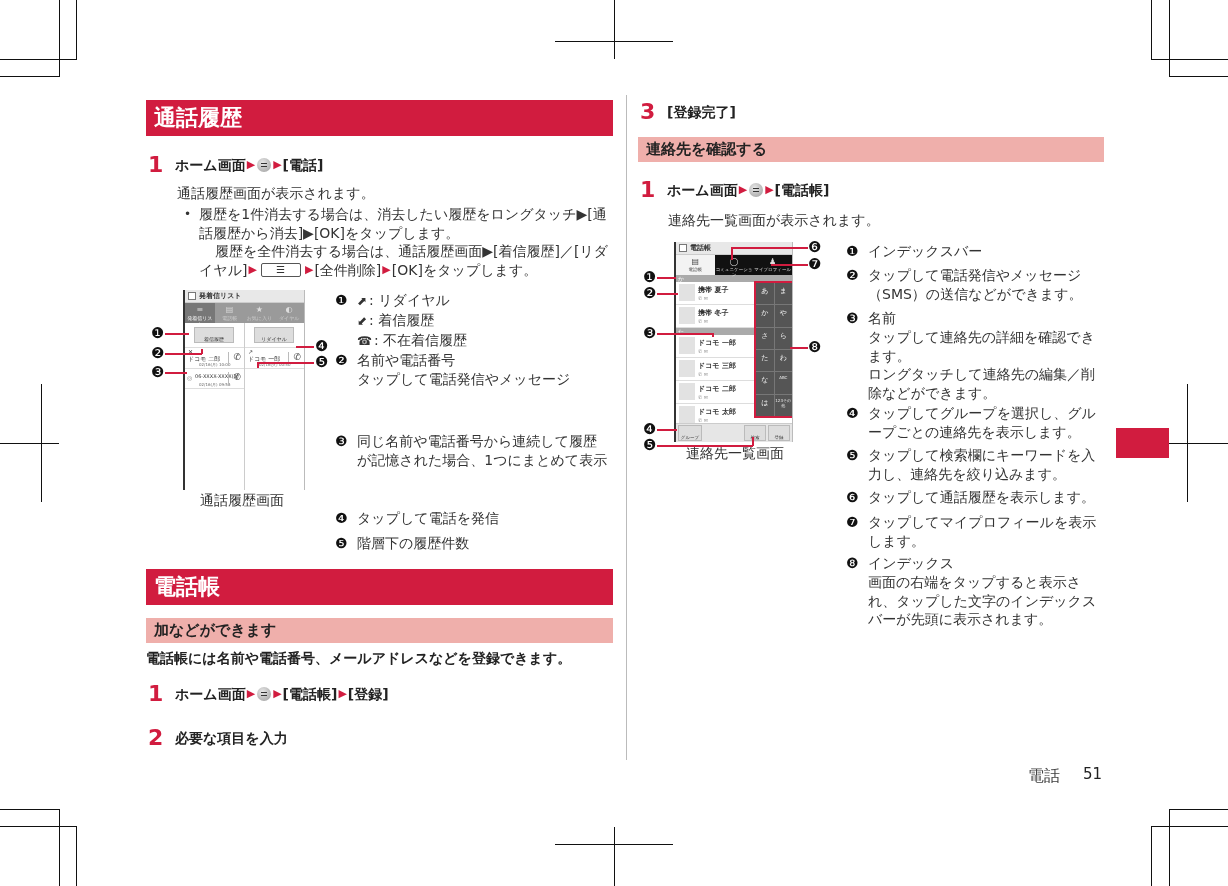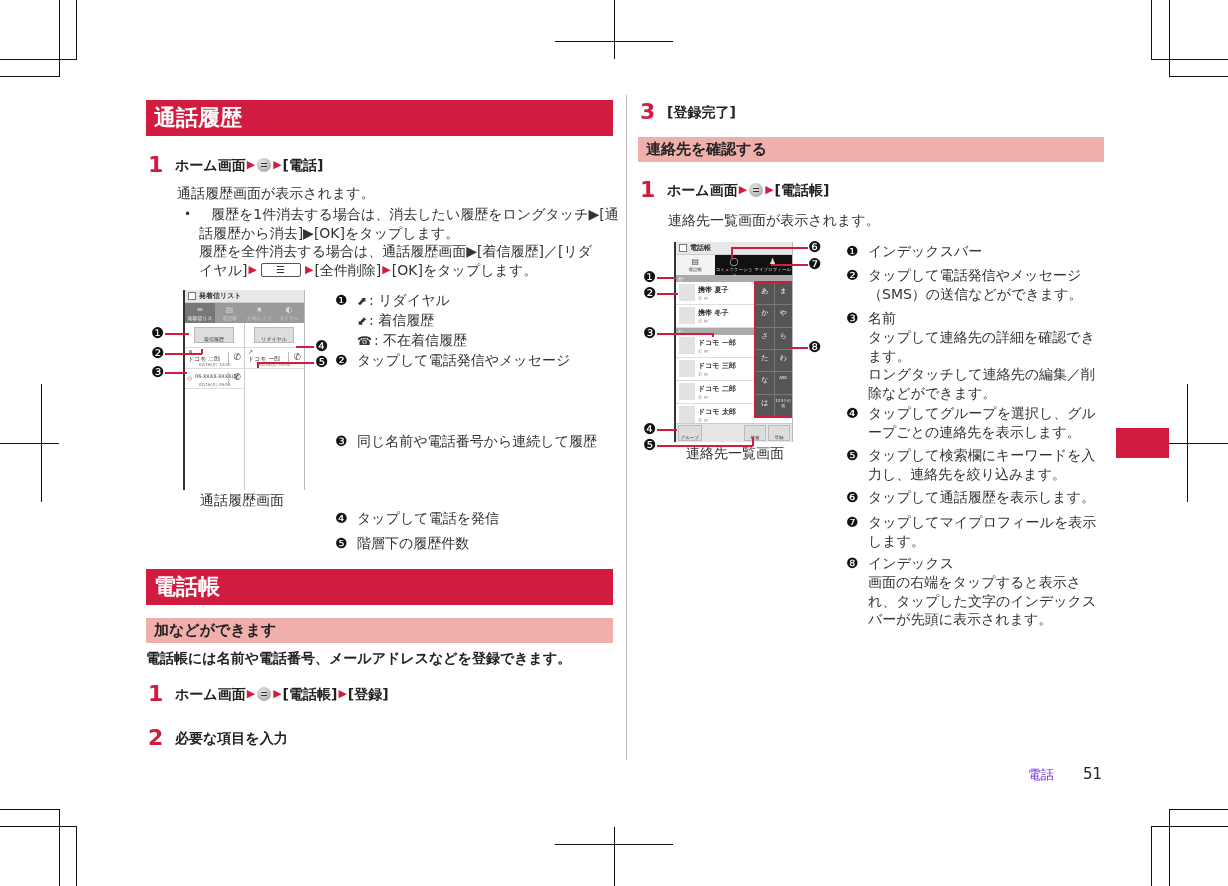--- a/index.html
+++ b/index.html
@@ -92,23 +92,23 @@
   <span class="stepnum">1</span>
   <span>ホーム画面</span>
   <span class="arrow">▶</span>
   <span class="homekey"></span>
   <span class="arrow">▶</span>
   <span>[電話]</span>
 </div>
 
 <div class="txt" style="left:177px;top:184px">通話履歴画面が表示されます。</div>
 <div class="txt" style="left:184px;top:205px;font-size:12px">•</div>
-<div class="txt" style="left:211px;top:205px">履歴を1件消去する場合は、消去したい履歴をロングタッチ▶[通</div>
+<div class="txt" style="left:199px;top:205px">履歴を1件消去する場合は、消去したい履歴をロングタッチ▶[通</div>
 <div class="txt" style="left:199px;top:223.5px">話履歴から消去]▶[OK]をタップします。</div>
-<div class="txt" style="left:199px;top:242px">履歴を全件消去する場合は、通話履歴画面▶[着信履歴]／[リダ</div>
+<div class="txt" style="left:215px;top:242px">履歴を全件消去する場合は、通話履歴画面▶[着信履歴]／[リダ</div>
 <div class="txt" style="left:199px;top:260.5px;display:flex;align-items:center">
   <span>イヤル]</span>
   <span class="arrow">▶</span>
   <span class="menukey"></span>
   <span class="arrow">▶</span>
   <span>[全件削除]</span>
   <span class="arrow">▶</span>
   <span>[OK]をタップします。</span>
 </div>
 
@@ -163,25 +163,27 @@
 <div class="rline" style="left:257px;top:362px;width:1.5px;height:6px"></div>
 
 <div class="desc" style="left:357px;top:291px">
   <span class="n">❶</span>
   <div><span style="font-size:12px;margin-right:2px">⬈</span><span>: リダイヤル</span></div>
   <div><span style="font-size:12px;margin-right:2px">⬋</span><span>: 着信履歴</span></div>
   <div><span style="font-size:12px;margin-right:2px">☎</span><span>: 不在着信履歴</span></div>
 </div>
 <div class="desc" style="left:357px;top:351px">
   <span class="n">❷</span>
+  <div>名前や電話番号</div>
   <div>タップして電話発信やメッセージ</div>
 </div>
 <div class="desc" style="left:357px;top:432px">
   <span class="n">❸</span>
   <div>同じ名前や電話番号から連続して履歴</div>
+  <div>が記憶された場合、1つにまとめて表示</div>
 </div>
 <div class="desc" style="left:357px;top:509px">
   <span class="n">❹</span>
   <div>タップして電話を発信</div>
 </div>
 <div class="desc" style="left:357px;top:534px">
   <span class="n">❺</span>
   <div>階層下の履歴件数</div>
 </div>
 
@@ -337,14 +339,14 @@
   <div>します。</div>
 </div>
 <div class="desc" style="left:868px;top:554px">
   <span class="n">❽</span>
   <div>インデックス</div>
   <div>画面の右端をタップすると表示さ</div>
   <div>れ、タップした文字のインデックス</div>
   <div>バーが先頭に表示されます。</div>
 </div>
 
-<div class="abs" style="left:1028px;top:766px;font-size:13px;color:#6d28d9">電話</div>
+<div class="abs" style="left:1028px;top:766px;font-size:16px;color:#404040">電話</div>
 <div class="abs" style="left:1083px;top:765px;font-size:15px;color:#222">51</div>
 
 </body></html>

